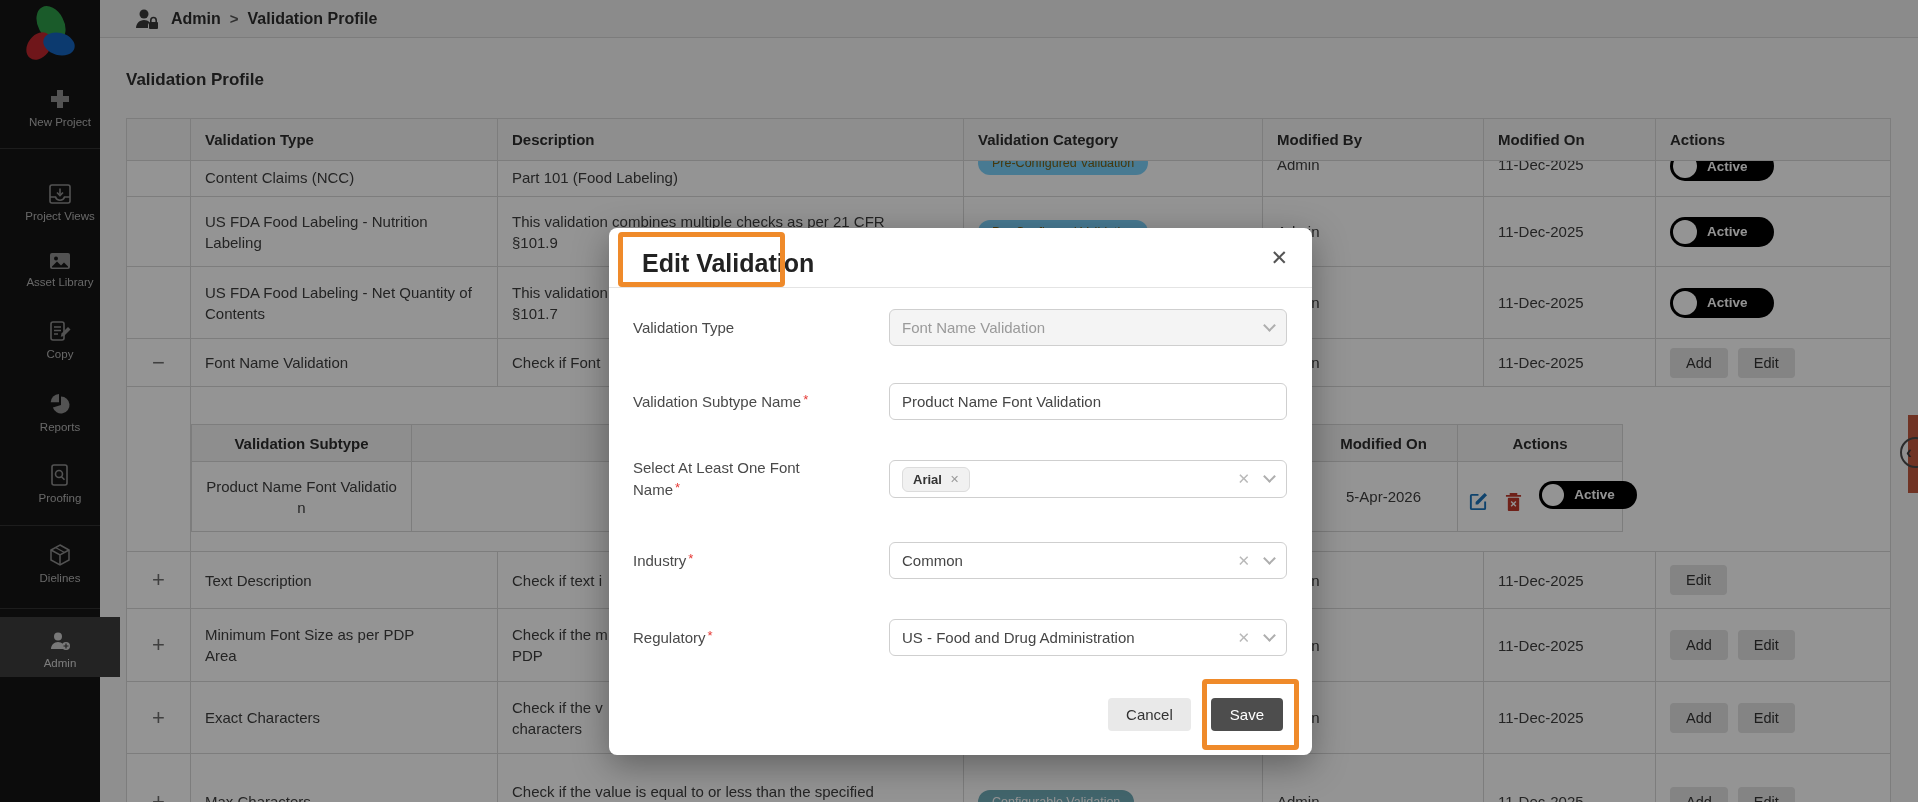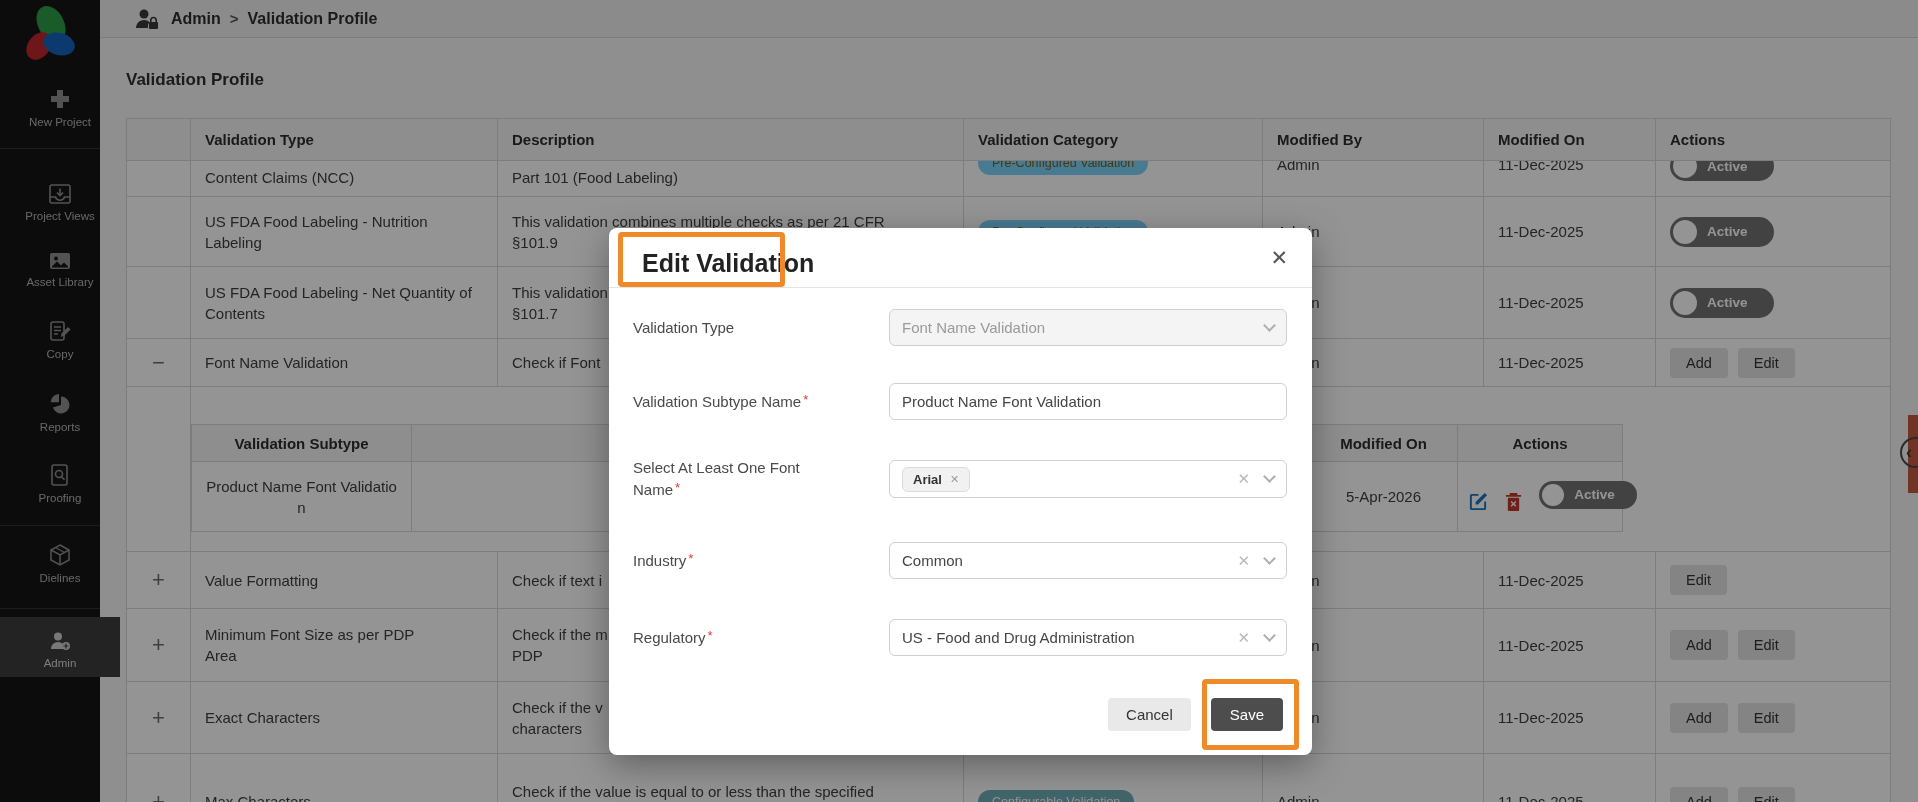--- a/index.html
+++ b/index.html
@@ -41,21 +41,21 @@
   .clip .lift { margin-top:-10px; }
   .clip .lift-s { margin-top:-5px; }
   tr.r2 td { height:70px; } tr.r3 td { height:72px; } tr.r4 td { height:48px; }
   tr.r5 td { height:57px; } tr.r6 td { height:73px; } tr.r7 td { height:72px; } tr.r8 td { height:96px; vertical-align:middle; }
 
   .badge { display:inline-block; border-radius:13px; padding:5px 14px; font-size:12.5px; white-space:nowrap; }
   .badge.preconf { background:#7dd3fc; color:#7a6219; }
   .badge.config  { background:#73aebb; color:#ffffff; }
 
   .toggle { display:inline-flex; align-items:center; width:104px; height:30px; border-radius:15px;
-            background:#737373; cursor:pointer; }
+            background:#000000; cursor:pointer; }
   .toggle .knob { width:24px; height:24px; border-radius:50%; background:#fff; margin-left:3px; }
   .toggle .tlbl { color:#fff; font-weight:bold; font-size:13.5px; margin-left:10px; }
   .toggle.sm { width:98px; height:28px; } .toggle.sm .knob { width:22px; height:22px; }
 
   .btn { display:inline-block; background:#e3e3e3; color:#333; border-radius:4px; padding:7px 16px;
          font-size:14.5px; margin-right:10px; cursor:pointer; }
 
   
   td.band-cell { padding:0; position:relative; height:165px; vertical-align:top; }
   table.t-sub { position:absolute; left:0px; top:37px; width:1431px; border-collapse:collapse; table-layout:fixed; background:#fff; }
@@ -363,21 +363,21 @@
                     </span>
             </td>
           </tr>
         </tbody>
             </table>
       </td>
     </tr>
 
     <tr class="r5">
       <td class="exp"><span class="exp-glyph">+</span></td>
-      <td class="pre">Value Formatting</td>
+      <td class="pre">Text Description</td>
       <td class="pre">Check if text i</td>
       <td></td>
       <td>Admin</td>
       <td>11-Dec-2025</td>
       <td><span class="btn">Edit</span></td>
     </tr>
 
     <tr class="r6">
       <td class="exp"><span class="exp-glyph">+</span></td>
       <td class="pre">Minimum Font Size as per PDP

